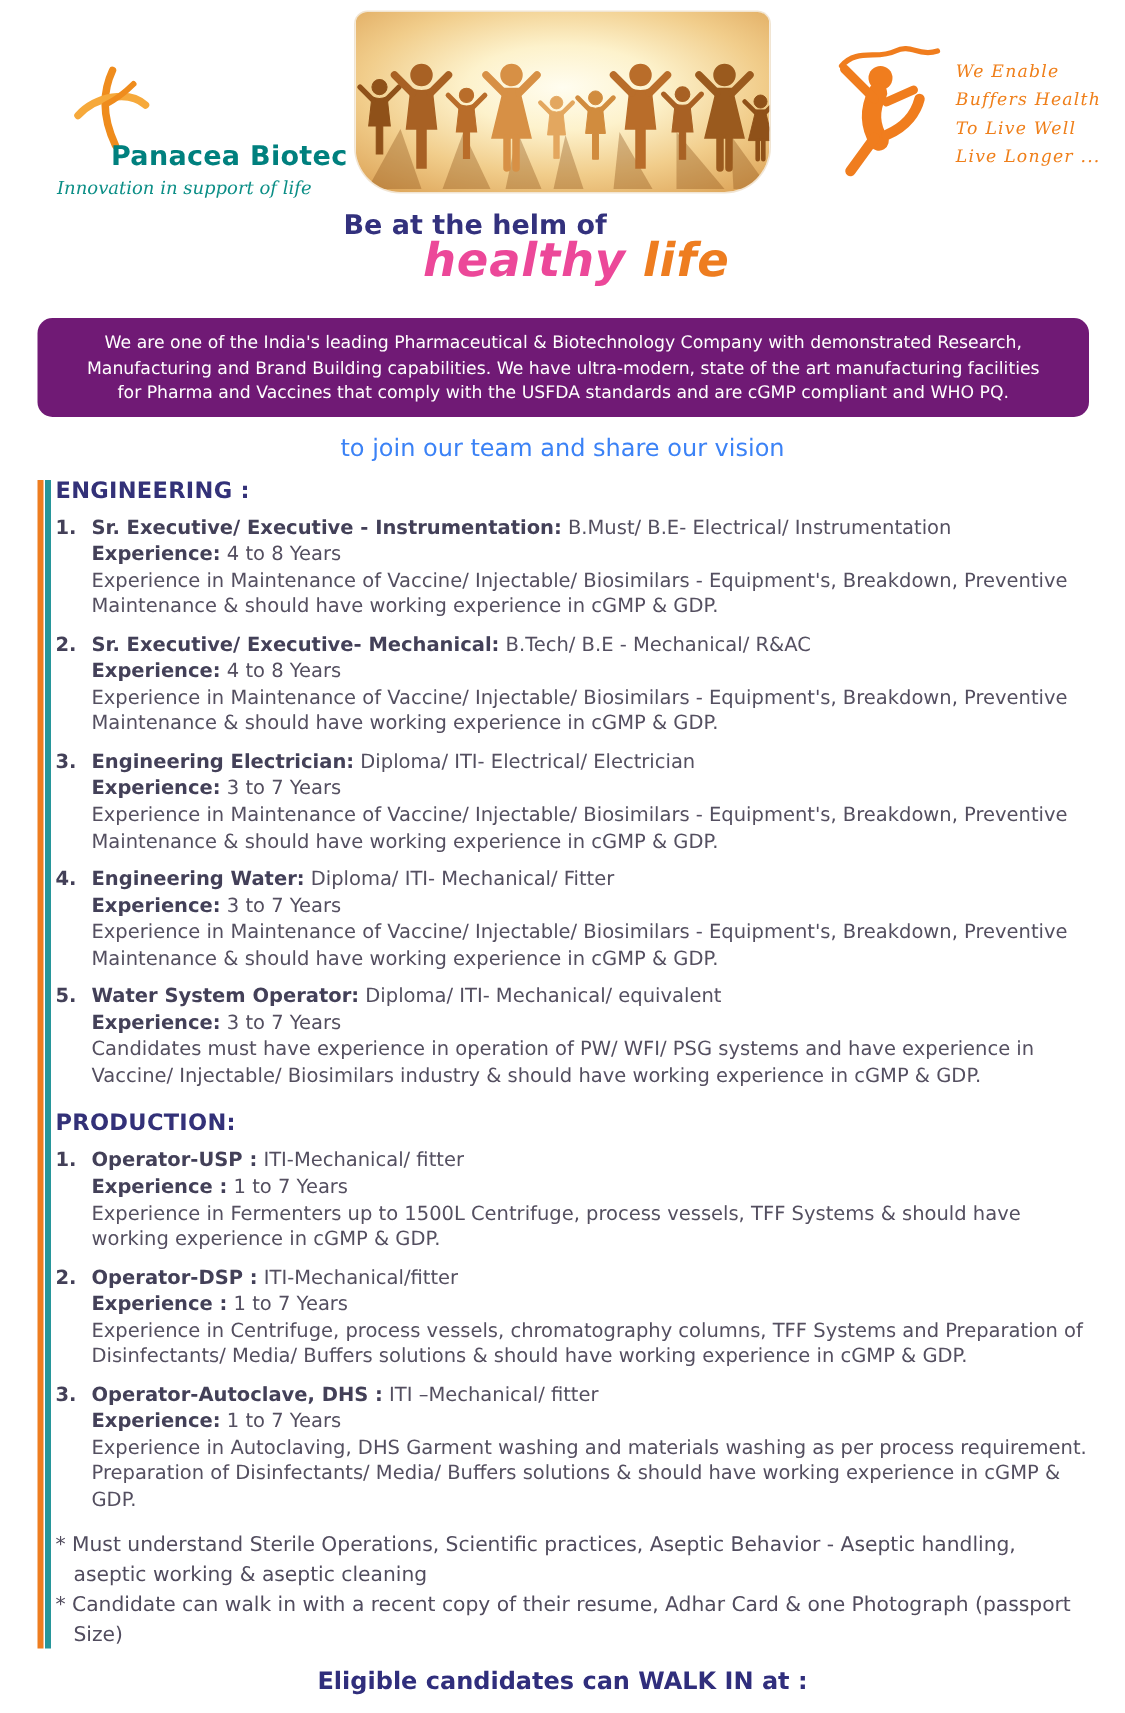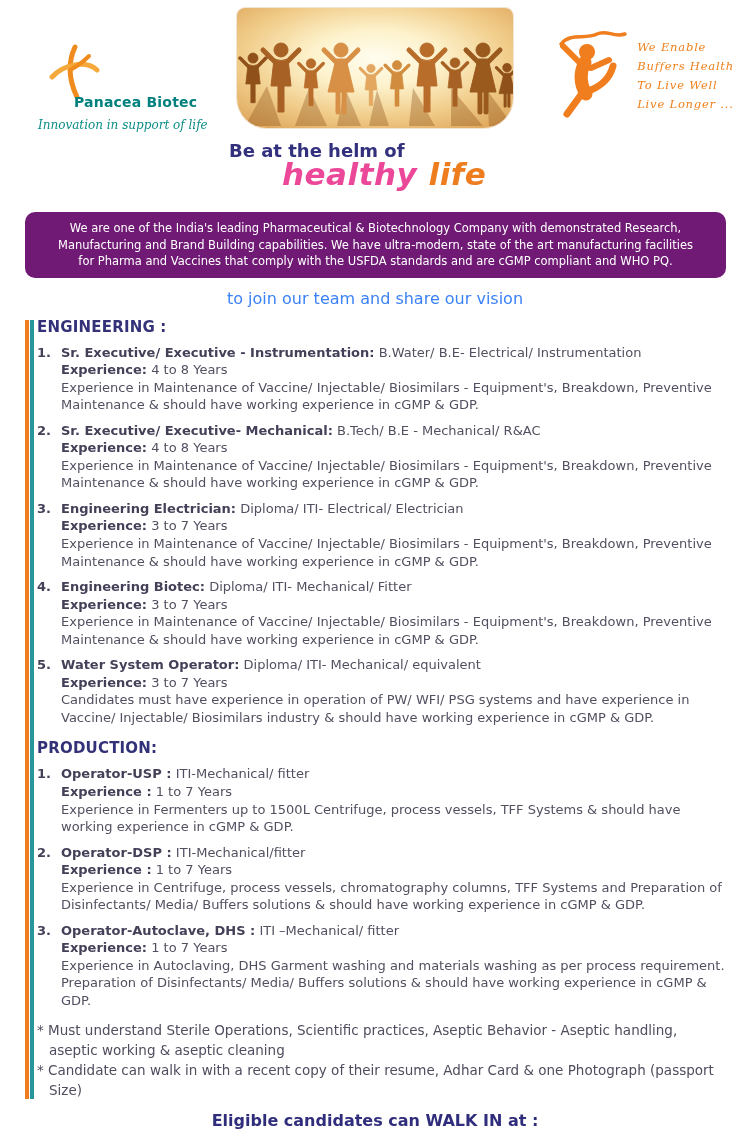--- a/index.html
+++ b/index.html
@@ -7,21 +7,21 @@
     width:750px;height:1142px;overflow:hidden;background:#ffffff;
     font-family:"DejaVu Sans","Liberation Sans",sans-serif;
     -webkit-font-smoothing:antialiased;
   }
   .page{position:relative;width:750px;height:1142px;background:#fff;}
 
   
   .header{position:relative;height:200px;}
   .logo-left{position:absolute;left:18px;top:20px;width:215px;}
   .logo-star{position:absolute;left:30px;top:24px;}
-  .logo-title{position:absolute;left:56px;top:74px;font-size:14px;font-weight:bold;color:#00807e;letter-spacing:.2px;}
+  .logo-title{position:absolute;left:56px;top:74px;font-size:18px;font-weight:bold;color:#00807e;letter-spacing:.2px;}
   .logo-tagline{position:absolute;left:20px;top:98px;font-size:12px;font-style:italic;color:#0b8e86;font-family:"DejaVu Serif","Liberation Serif",serif;}
 
   .hero{position:absolute;left:237px;top:8px;width:276px;height:120px;
         border-radius:8px 8px 30px 30px;overflow:hidden;box-shadow:0 0 0 1px rgba(200,150,80,.25);}
   .hero svg{display:block;}
 
   .be-helm{position:absolute;left:229px;top:140px;font-size:18px;font-weight:bold;color:#33317d;}
   .healthy-life{position:absolute;left:282px;top:156px;font-size:31px;font-weight:bold;font-style:italic;letter-spacing:.5px;}
   .healthy{color:#ec4899;}
   .life{color:#ee7d20;}
@@ -174,21 +174,21 @@
 
   <div class="jobs-wrap">
     <div class="stripe-orange"></div>
     <div class="stripe-teal"></div>
 
     <div class="sec-head">ENGINEERING :</div>
 
     <div class="job">
       <div class="job-num">1.</div>
       <div class="job-body">
-        <div><span class="b">Sr. Executive/ Executive - Instrumentation:</span> <span>B.Water/ B.E- Electrical/ Instrumentation</span></div>
+        <div><span class="b">Sr. Executive/ Executive - Instrumentation:</span> <span>B.Must/ B.E- Electrical/ Instrumentation</span></div>
         <div><span class="b">Experience:</span> <span>4 to 8 Years</span></div>
         <div>Experience in Maintenance of Vaccine/ Injectable/ Biosimilars -  Equipment's, Breakdown, Preventive Maintenance &amp; should have working experience in cGMP &amp; GDP.</div>
       </div>
     </div>
 
     <div class="job">
       <div class="job-num">2.</div>
       <div class="job-body">
         <div><span class="b">Sr. Executive/ Executive- Mechanical:</span> <span>B.Tech/ B.E - Mechanical/ R&amp;AC</span></div>
         <div><span class="b">Experience:</span> <span>4 to 8 Years</span></div>
@@ -201,21 +201,21 @@
       <div class="job-body">
         <div><span class="b">Engineering Electrician:</span> <span>Diploma/ ITI- Electrical/ Electrician</span></div>
         <div><span class="b">Experience:</span> <span>3 to 7 Years</span></div>
         <div>Experience in Maintenance of Vaccine/ Injectable/ Biosimilars -  Equipment's, Breakdown, Preventive Maintenance &amp; should have working experience in cGMP &amp; GDP.</div>
       </div>
     </div>
 
     <div class="job">
       <div class="job-num">4.</div>
       <div class="job-body">
-        <div><span class="b">Engineering Biotec:</span> <span>Diploma/ ITI- Mechanical/ Fitter</span></div>
+        <div><span class="b">Engineering Water:</span> <span>Diploma/ ITI- Mechanical/ Fitter</span></div>
         <div><span class="b">Experience:</span> <span>3 to 7 Years</span></div>
         <div>Experience in Maintenance of  Vaccine/ Injectable/ Biosimilars -  Equipment's, Breakdown, Preventive Maintenance &amp; should have working experience in cGMP &amp; GDP.</div>
       </div>
     </div>
 
     <div class="job">
       <div class="job-num">5.</div>
       <div class="job-body">
         <div><span class="b">Water System Operator:</span> <span>Diploma/ ITI- Mechanical/ equivalent</span></div>
         <div><span class="b">Experience:</span> <span>3 to 7 Years</span></div>

